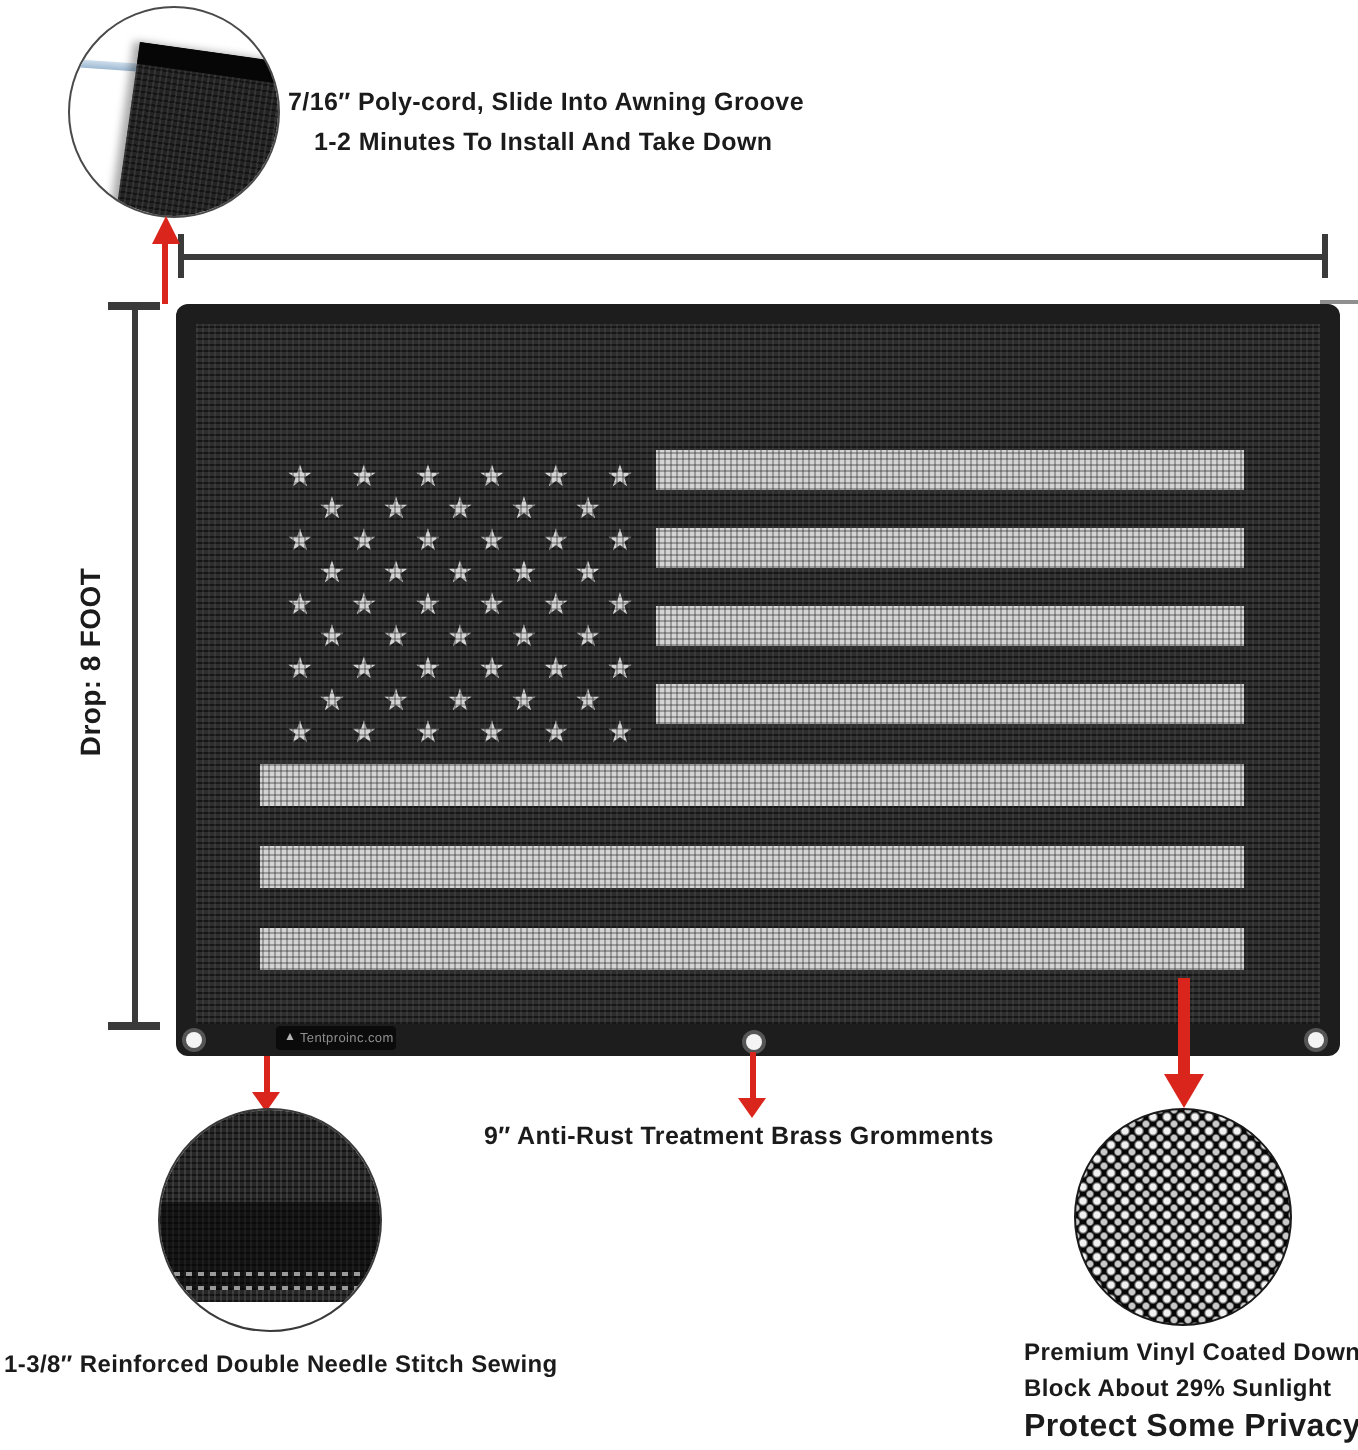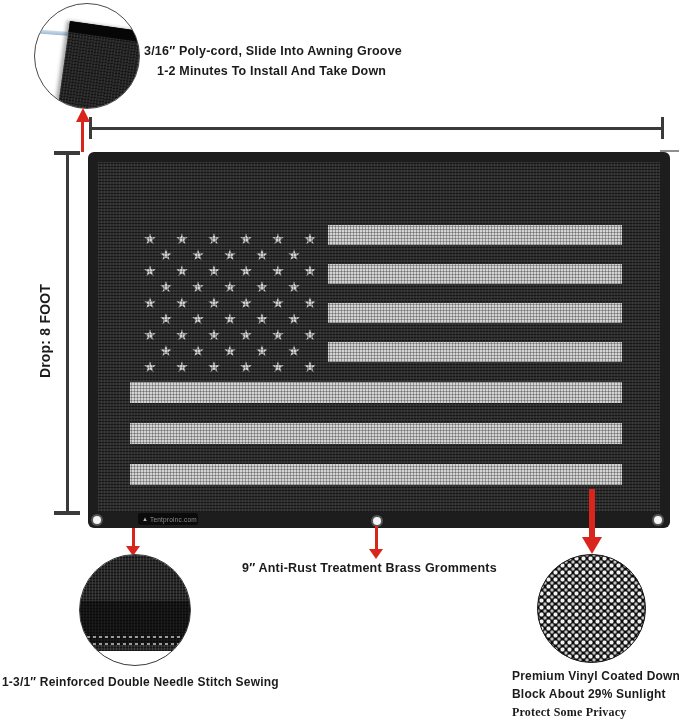--- a/index.html
+++ b/index.html
@@ -22,21 +22,21 @@
   #drop-label{left:-14px;top:322px;width:120px;height:18px;text-align:center;
     font-size:14px;transform:rotate(-90deg);}
 
   
   #cap-poly1{left:144px;top:44px;font-size:12.5px;}
   #cap-poly2{left:157px;top:64px;font-size:12.5px;}
   #cap-grommet{left:242px;top:561px;font-size:12.5px;}
   #cap-stitch{left:2px;top:675px;font-size:12px;}
   #cap-mesh1{left:512px;top:669px;font-size:12px;}
   #cap-mesh2{left:512px;top:687px;font-size:12px;}
-  #cap-mesh3{left:512px;top:705px;font-size:12px;font-family:Liberation Serif, serif;}
+  #cap-mesh3{left:512px;top:705px;font-size:16px;}
 
   
   #panel{left:88px;top:152px;width:582px;height:376px;background:#1d1d1d;border-radius:6px;}
   #panel-mesh{position:absolute;left:10px;top:10px;right:10px;bottom:16px;
     background-color:#2e2e2e;
     background-image:
       repeating-linear-gradient(90deg, rgba(175,175,175,.22) 0 1px, transparent 1px 3px),
       repeating-linear-gradient(0deg, rgba(0,0,0,.5) 0 1px, transparent 1px 3px);}
   #flag-layer{position:absolute;inset:0;}
   .stripe{position:absolute;background:var(--flag-light,#d4d4d4);}
@@ -103,21 +103,21 @@
 </head>
 <body>
 
 <div id="canvas">
 
   <div class="detail-circle abs" id="circle-polycord">
     <div class="cord"></div>
     <div class="fab"></div>
   </div>
 
-  <div class="abs caption" id="cap-poly1">3/16″  Poly-cord, Slide Into Awning Groove</div>
+  <div class="abs caption" id="cap-poly1">7/16″  Poly-cord, Slide Into Awning Groove</div>
   <div class="abs caption" id="cap-poly2">1-2 Minutes To Install And Take Down</div>
 
   <div class="abs dim" id="len-line"></div>
   <div class="abs dim" id="len-cap-l"></div>
   <div class="abs dim" id="len-cap-r"></div>
 
   <div class="abs caption" id="drop-label">Drop: 8 FOOT</div>
   <div class="abs dim" id="drop-line"></div>
   <div class="abs dim" id="drop-cap-t"></div>
   <div class="abs dim" id="drop-cap-b"></div>
@@ -204,20 +204,20 @@
   <div class="arrow-head" id="a4-head"></div>
 
   <div class="abs caption" id="cap-grommet">9″  Anti-Rust Treatment Brass Gromments</div>
 
   <div class="detail-circle abs" id="circle-stitch">
     <div class="dark"></div>
     <div class="band"></div>
     <div class="stitch-row" style="top:74%;"></div>
     <div class="stitch-row" style="top:80%;"></div>
   </div>
-  <div class="abs caption" id="cap-stitch">1-3/1″  Reinforced Double Needle Stitch Sewing</div>
+  <div class="abs caption" id="cap-stitch">1-3/8″  Reinforced Double Needle Stitch Sewing</div>
 
   <div class="detail-circle abs" id="circle-mesh"></div>
   <div class="abs caption" id="cap-mesh1">Premium Vinyl Coated Down</div>
   <div class="abs caption" id="cap-mesh2">Block About 29% Sunlight</div>
   <div class="abs caption" id="cap-mesh3">Protect Some Privacy</div>
 
 </div>
 
 </body></html>

